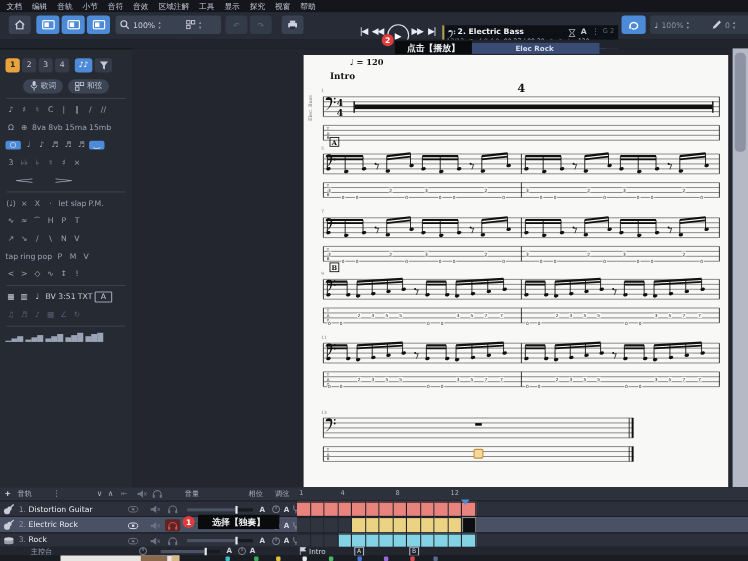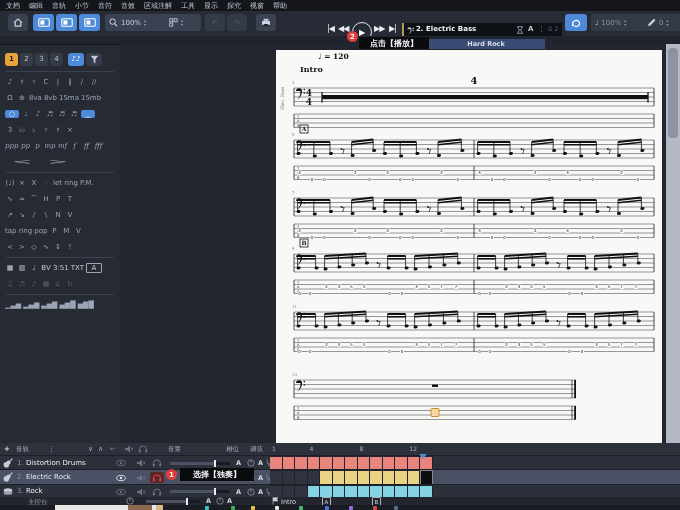--- a/index.html
+++ b/index.html
@@ -266,35 +266,49 @@
           <span>▴</span>
           <span>▾</span>
         </span>
     </div>
   </div>
 
   <div class="abs" style="left:0;top:36px;width:680px;height:8px;background:#20242d"></div>
 
   <div class="badge" style="left:347px;top:31px">2</div>
   <div class="tip" style="left:359px;top:37px;width:70px;height:12px">点击【播放】</div>
-  <div id="hardrock">Hard Rock</div>
+  <div id="hardrock">Elec Rock</div>
 
   <div id="palette" class="abs">
     <div class="prow" style="height:20px;padding-top:4px">
       <span id="voices" style="display:flex;gap:2px">
           <span class="vbtn orange">1</span>
           <span class="vbtn">2</span>
           <span class="vbtn">3</span>
           <span class="vbtn">4</span>
         </span>
       <span class="vbtn blue" style="width:16px;margin-left:3px">♪♪</span>
       <span class="vbtn" style="width:16px">
           <svg class="ic" width="9" height="9">
             <use href="#sym-funnel"></use>
           </svg>
+        </span>
+    </div>
+    <div class="prow" style="height:18px;justify-content:center;gap:5px">
+      <span class="pill">
+          <svg class="ic" width="8" height="10">
+            <use href="#sym-mic"></use>
+          </svg>
+          <span>歌词</span>
+        </span>
+      <span class="pill">
+          <svg class="ic" width="9" height="9">
+            <use href="#sym-grid"></use>
+          </svg>
+          <span>和弦</span>
         </span>
     </div>
     <div class="pdiv"></div>
     <div id="palette-rows">
         <div class="prow">
           <span class="cell">♪</span>
           <span class="cell">♯</span>
           <span class="cell">♮</span>
           <span class="cell">C</span>
           <span class="cell">|</span>
@@ -320,41 +334,31 @@
           <span class="cell selc">‿</span>
         </div>
         <div class="prow">
           <span class="cell">3</span>
           <span class="cell">♭♭</span>
           <span class="cell">♭</span>
           <span class="cell">♮</span>
           <span class="cell">♯</span>
           <span class="cell">×</span>
         </div>
-        <div class="prow ital">
-          <span class="cell">ppp</span>
-          <span class="cell">pp</span>
-          <span class="cell">p</span>
-          <span class="cell">mp</span>
-          <span class="cell">mf</span>
-          <span class="cell">f</span>
-          <span class="cell">ff</span>
-          <span class="cell">fff</span>
-        </div>
         <div class="prow">
           <span class="cell" style="min-width: 34px;"><span class="stretchy">&lt;</span></span>
           <span class="cell" style="min-width: 34px;"><span class="stretchy">&gt;</span></span>
         </div>
         <div class="pdiv"></div>
         <div class="prow">
           <span class="cell">(♩)</span>
           <span class="cell">×</span>
           <span class="cell">X</span>
           <span class="cell">·</span>
-          <span class="cell">let ring</span>
+          <span class="cell">let slap</span>
           <span class="cell">P.M.</span>
         </div>
         <div class="prow">
           <span class="cell">∿</span>
           <span class="cell">≈</span>
           <span class="cell">⌒</span>
           <span class="cell">H</span>
           <span class="cell">P</span>
           <span class="cell">T</span>
         </div>
@@ -1023,21 +1027,21 @@
       <span class="abs" style="left:168px;top:2px;font-size:6.5px">音量</span>
       <span class="abs" style="left:226px;top:2px;font-size:6.5px">相位</span>
       <span class="abs" style="left:250px;top:2px;font-size:6.5px">调弦</span>
       <span id="bar-labels"><span class="abs" style="left: 272px; top: 2px; font-size: 6px; color: rgb(170, 178, 194);">1</span><span class="abs" style="left: 309.5px; top: 2px; font-size: 6px; color: rgb(170, 178, 194);">4</span><span class="abs" style="left: 359.5px; top: 2px; font-size: 6px; color: rgb(170, 178, 194);">8</span><span class="abs" style="left: 409.5px; top: 2px; font-size: 6px; color: rgb(170, 178, 194);">12</span></span>
     </div>
     <div id="mx-rows">
         <div class="mx-row" style="top: 12px; height: 14px; background: rgb(44, 48, 59); border-top: 1px solid rgb(28, 31, 39); box-sizing: border-box;">
           <svg class="ic abs" width="10" height="10" style="left: 3px; top: 2px; color: rgb(200, 205, 216);">
             <use href="#sym-guitar"></use>
           </svg>
-          <span class="abs mx-name" style="left: 17px; top: 2.5px;"><span class="mx-num">1.</span> <span>Distortion Drums</span></span>
+          <span class="abs mx-name" style="left: 17px; top: 2.5px;"><span class="mx-num">1.</span> <span>Distortion Guitar</span></span>
           <svg class="ic abs" width="10" height="8" style="left: 116px; top: 3px; color: rgb(107, 115, 132);">
             <use href="#sym-eye"></use>
           </svg>
           <svg class="ic abs" width="10" height="8" style="left: 136px; top: 3px; color: rgb(107, 115, 132);">
             <use href="#sym-spk"></use>
           </svg>
           <svg class="ic abs" width="10" height="8" style="left: 152px; top: 3px; color: rgb(107, 115, 132);">
             <use href="#sym-hp"></use>
           </svg>
           <div class="slider" style="left: 170px; top: 5.5px; width: 60px;">

